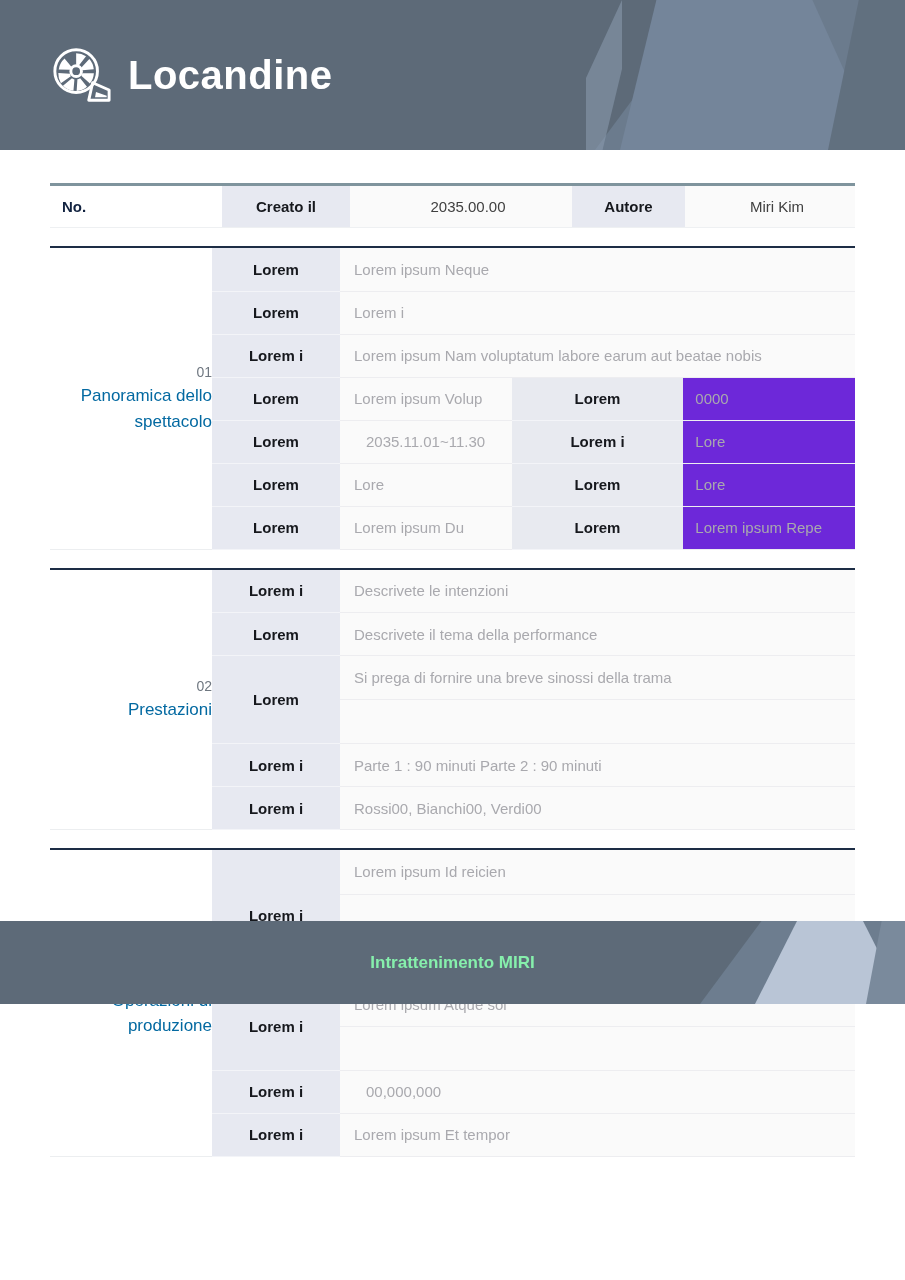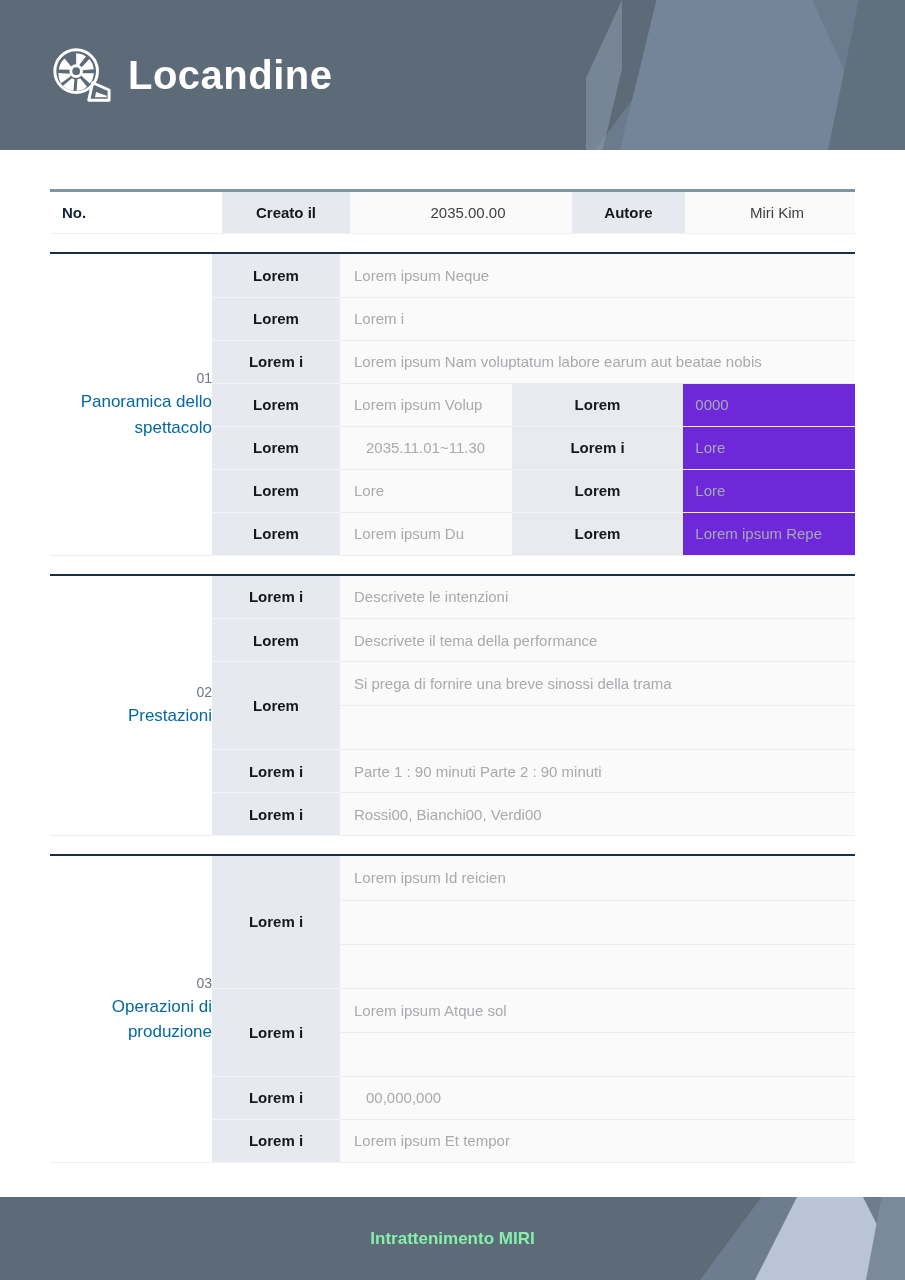--- a/index.html
+++ b/index.html
@@ -2,21 +2,21 @@
 <html><head>
 <meta charset="utf-8">
 <style>
   * { box-sizing: border-box; margin: 0; padding: 0; }
   html, body {
     width: 905px; height: 1280px;
     background: #ffffff;
     font-family: "Liberation Sans", sans-serif;
     overflow: hidden;
   }
-  .page { position: relative; width: 905px; height: 1280px; background:#fff; }
+  .page { position: relative; width: 905px; height: 1004px; background:#fff; }
 
   
   .header {
     position: relative;
     width: 905px; height: 150px;
     background: #5d6a78;
     overflow: hidden;
   }
   .header .shape { position: absolute; top: 0; }
   .sh1 { left: 595px; width: 310px; height: 150px;
@@ -31,21 +31,21 @@
     position: absolute; left: 50px; top: 0; height: 150px;
     display: flex; align-items: center; gap: 16px; z-index: 5;
   }
   .reel { width: 62px; height: 62px; flex: 0 0 auto; }
   .brand-title {
     color: #ffffff; font-size: 40px; font-weight: bold; letter-spacing: .5px;
     line-height: 1;
   }
 
   
-  .sheet { position: relative; padding: 6px 50px; }
+  .sheet { position: relative; padding: 0 50px; }
 
   table.tbl { width: 805px; border-collapse: collapse; table-layout: fixed; }
   table.tbl td { height: 43px; vertical-align: middle; }
 
   
   .meta-wrap { padding-top: 33px; }
   .meta { border-top: 3px solid #7f949d; }
   .meta td { border-bottom: 1px solid #eef0f2; }
   .meta .no-cell {
     background: #ffffff; color: #122340; font-weight: bold; font-size: 15px;

